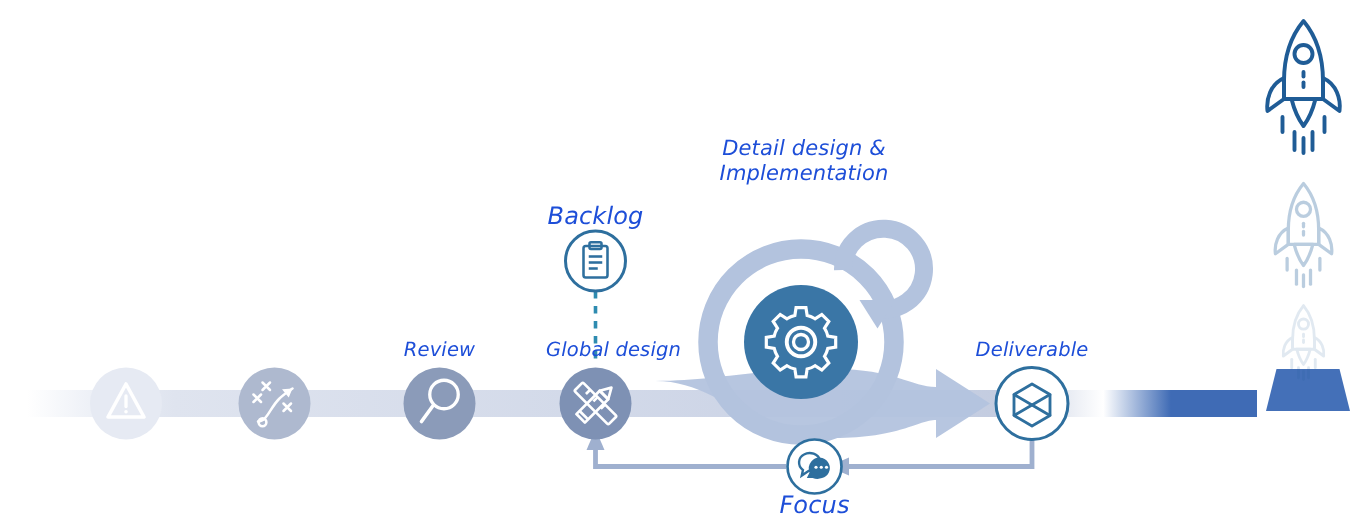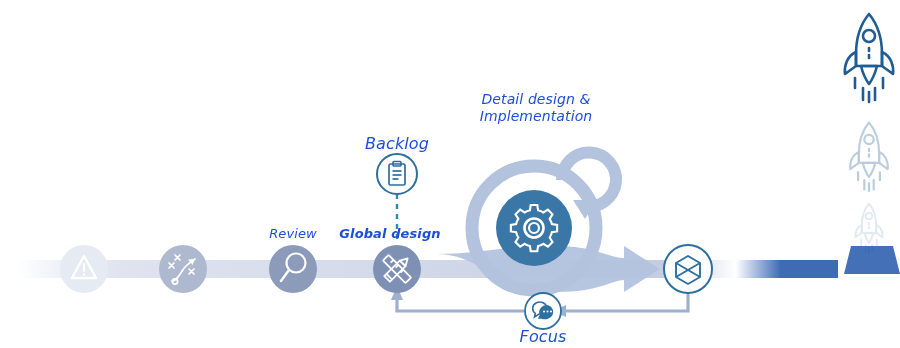--- a/index.html
+++ b/index.html
@@ -266,22 +266,23 @@
           <line x1="0" y1="40" x2="0" y2="50"></line>
         </g>
       </g>
     </g>
   </svg>
 
 
 
   <div class="lbl" style="left:209px; top:226px; width:168px;">Review</div>
 
-  <div class="lbl" style="left:306px; top:226px; width:168px;font-weight:bold;">Global design</div>
-
+  <div class="lbl" style="left:325px; top:226px; width:168px;">Global design</div>
+
+  <div class="lbl" style="left:604px; top:226px; width:168px;">Deliverable</div>
 
   <div class="lbl lbl-sm" style="left:313px; top:136px; width:168px;">Backlog</div>
 
   <div class="lbl lbl-sm" style="left:459px; top:329px; width:168px;">Focus</div>
 
   <div class="lbl lbl-lg" style="left:436px; top:91px; width:200px;">Detail design &amp;
 Implementation</div>
 
 </div>
 

